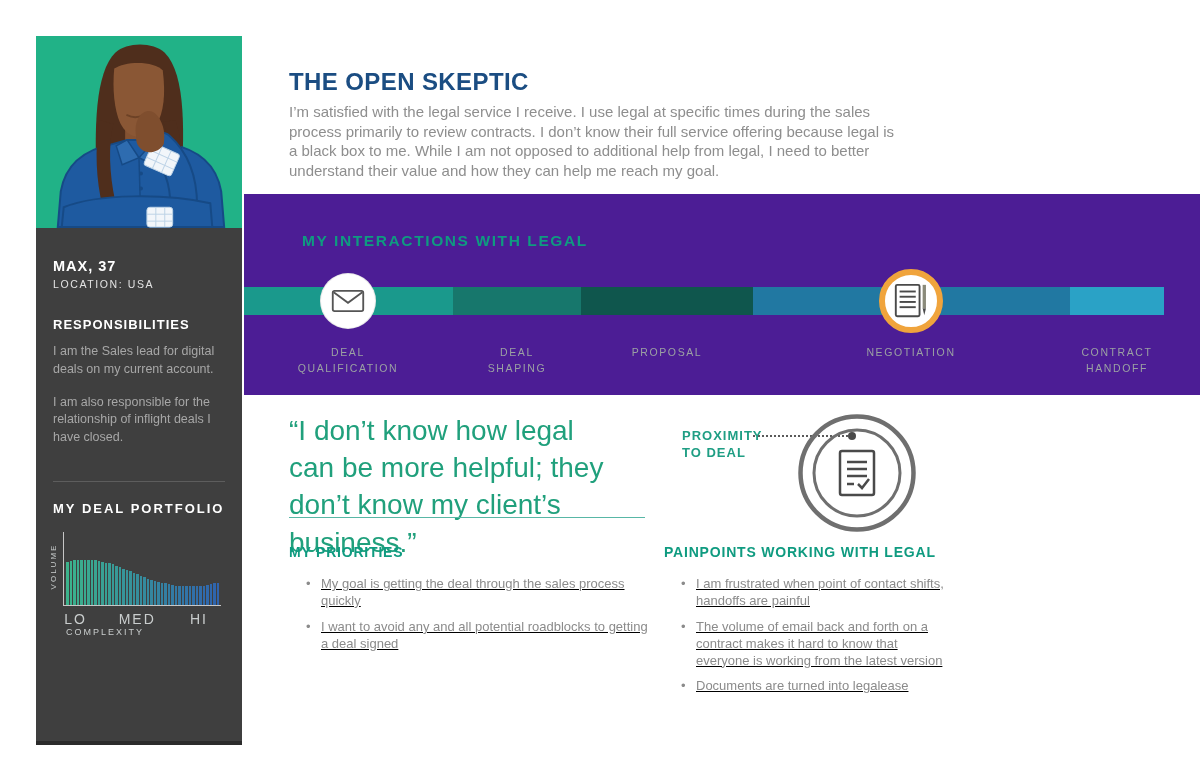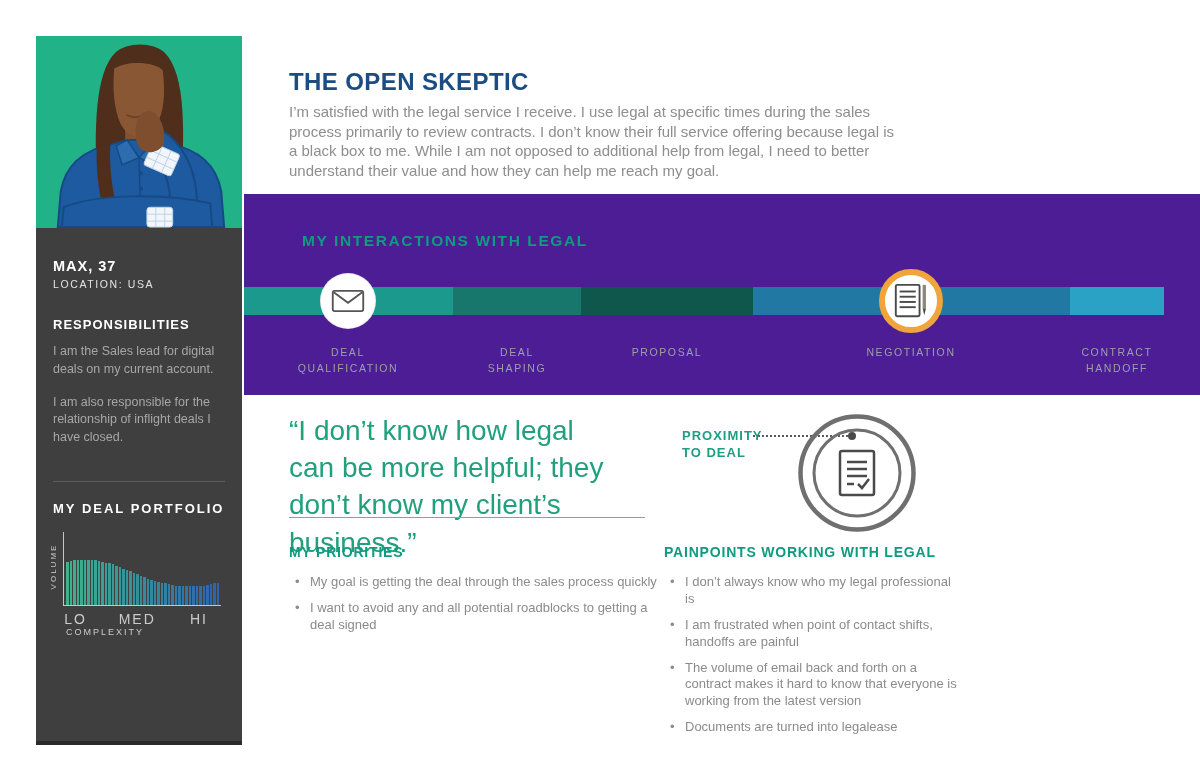--- a/index.html
+++ b/index.html
@@ -56,21 +56,21 @@
     line-height:1.28;color:#1f9e84;}
   .prox-dots{position:absolute;left:753px;top:435px;width:95px;border-top:2px dotted #5a5a5a;}
   .prox-dot{position:absolute;left:848px;top:432px;width:8px;height:8px;border-radius:50%;background:#4a4a4a;}
   .prox-circles{position:absolute;left:794px;top:410px;}
 
   
   .col-heading{font-size:14px;font-weight:bold;letter-spacing:0.8px;color:#0f9b80;margin:0 0 14px 0;}
   .col{position:absolute;top:544px;}
   .col.priorities{left:289px;width:382px;}
   .col.painpoints{left:664px;width:302px;}
-  ul.blist{list-style:none;margin:5px;padding:0;}
+  ul.blist{list-style:none;margin:16px;padding:0;text-decoration:underline;}
   ul.blist li{position:relative;padding-left:16px;margin-bottom:9px;font-size:13px;line-height:1.3;color:#8b8b8b;}
   ul.blist li::before{content:"•";position:absolute;left:1px;top:0;color:#8b8b8b;}
 </style>
 </head>
 <body>
 
 <div class="page">
 
   <aside class="sidebar">
     <div class="avatar">
@@ -252,20 +252,19 @@
     <h3 class="col-heading">MY PRIORITIES</h3>
     <ul class="blist">
         <li>My goal is getting the deal through the sales process quickly</li>
         <li>I want to avoid any and all potential roadblocks to getting a deal signed</li>
       </ul>
   </section>
 
   <section class="col painpoints">
     <h3 class="col-heading">PAINPOINTS WORKING WITH LEGAL</h3>
     <ul class="blist">
-        <li>I don’t always know who my legal professional is</li>
         <li>I am frustrated when point of contact shifts, handoffs are painful</li>
         <li>The volume of email back and forth on a contract makes it hard to know that everyone is working from the latest version</li>
         <li>Documents are turned into legalease</li>
       </ul>
   </section>
 
 </div>
 
 </body></html>

